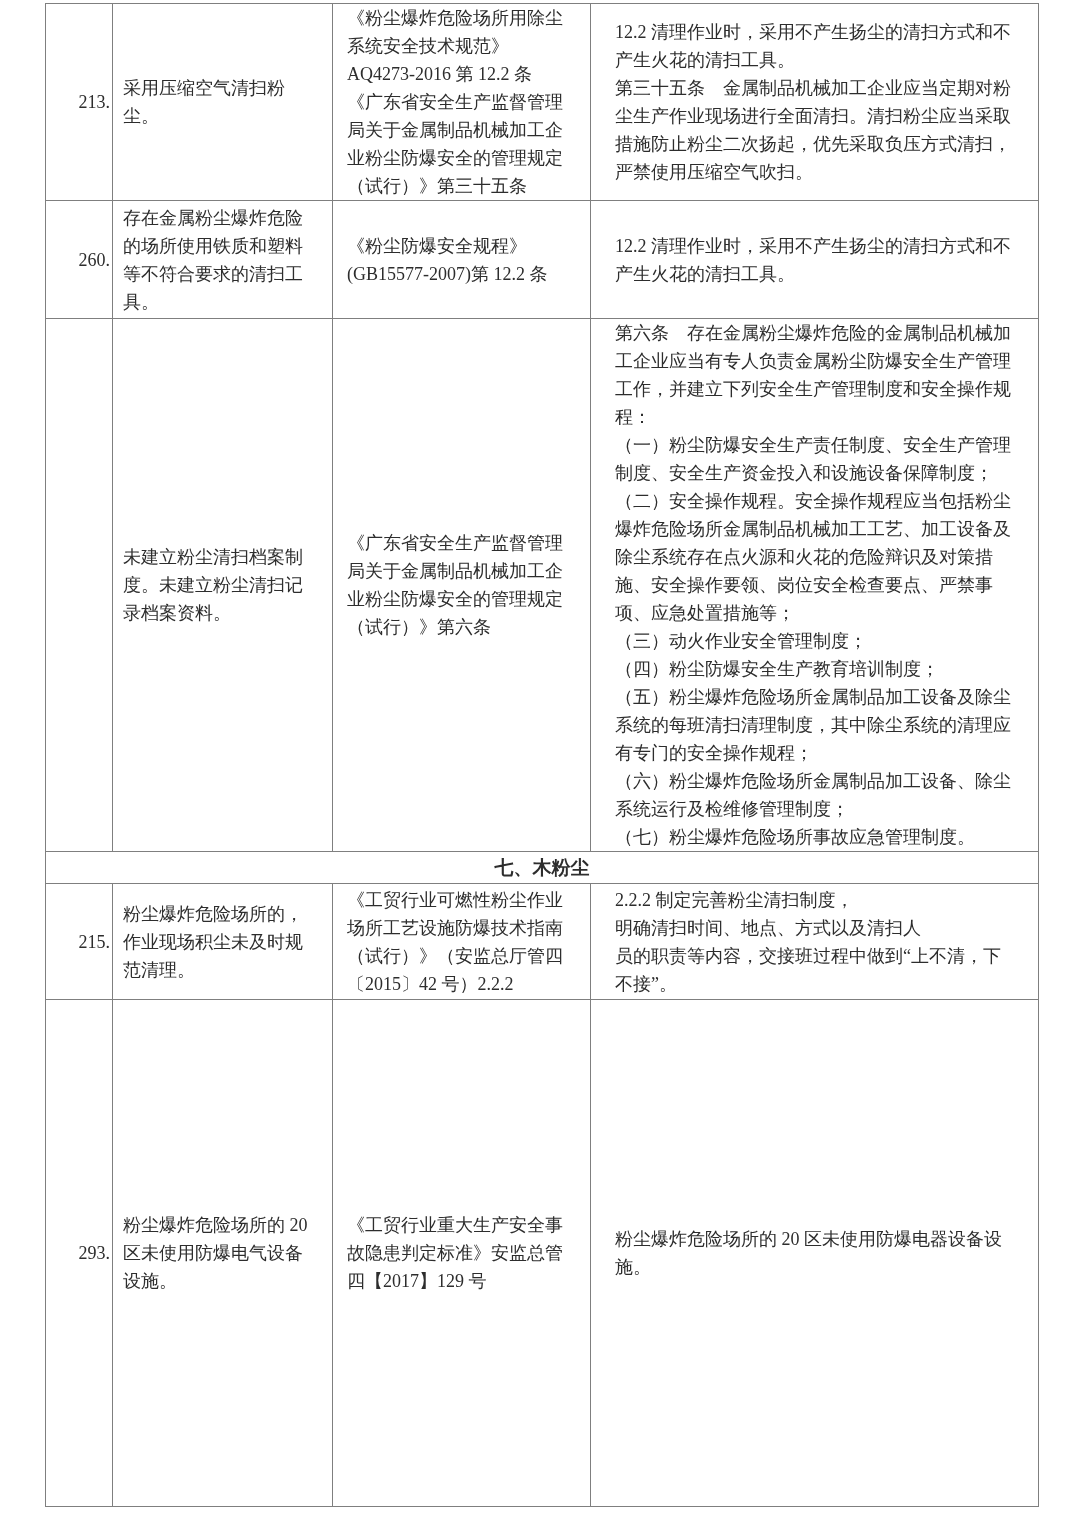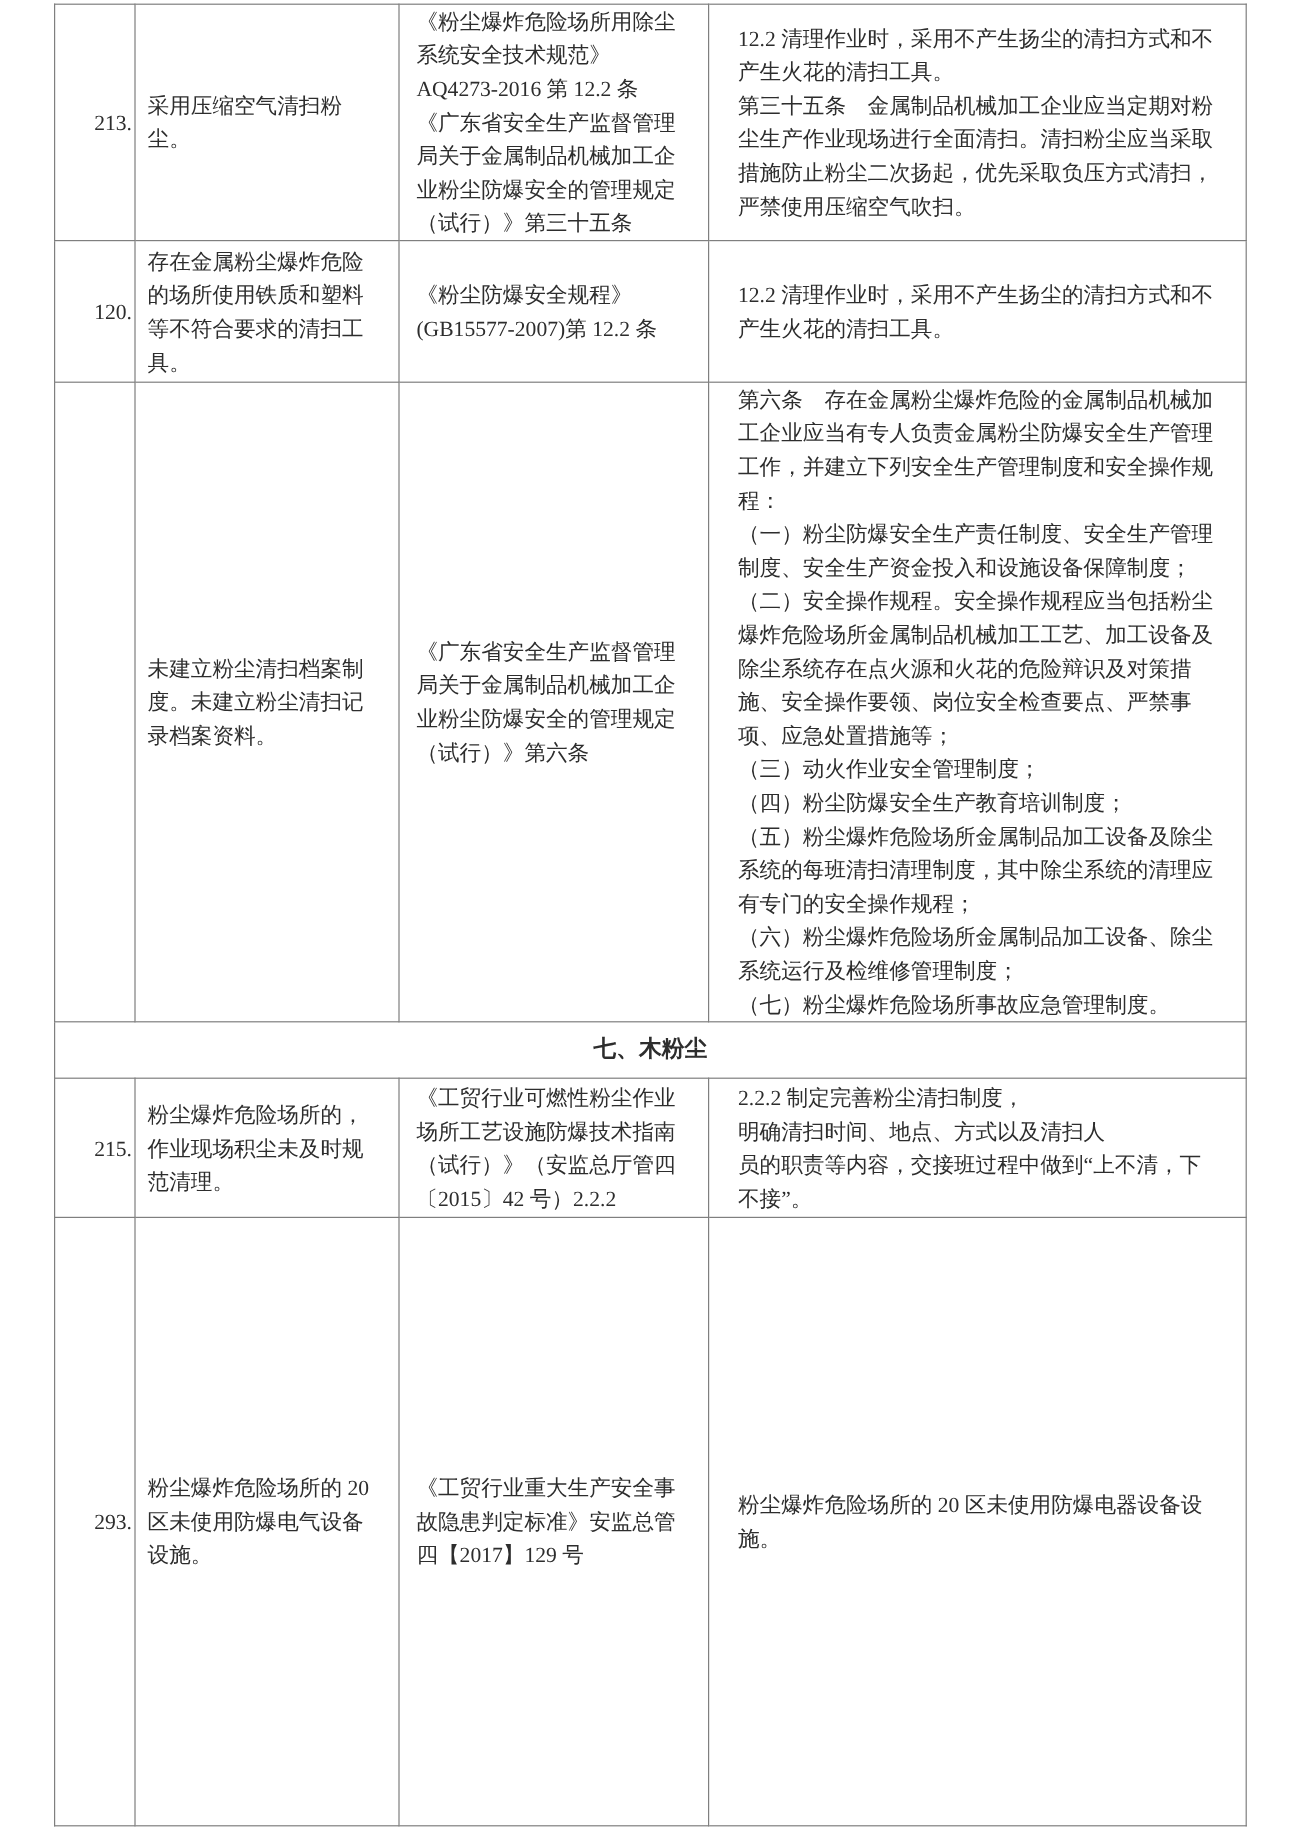--- a/index.html
+++ b/index.html
@@ -53,21 +53,21 @@
   }
   td.section-cell {
     text-align: center;
     font-weight: bold;
     font-size: 19px;
     padding: 0;
   }
   tr.r-213 { height: 197px; }
   tr.r-214 { height: 118px; }
   tr.r-big { height: 512px; }
-  tr.r-sec { height: 47px;  }
+  tr.r-sec { height: 32px;  }
   tr.r-215 { height: 116px; }
   tr.r-216 { height: 507px; }
 </style>
 </head>
 <body>
 
 <table class="doc-table">
   <colgroup>
     <col class="c-num">
     <col class="c-prob">
@@ -78,21 +78,21 @@
     <tr class="r-213">
       <td class="num-cell">213.</td>
       <td class="prob-cell">采用压缩空气清扫粉尘。</td>
       <td class="basis-cell">《粉尘爆炸危险场所用除尘系统安全技术规范》
 AQ4273-2016 第 12.2 条
 《广东省安全生产监督管理局关于金属制品机械加工企业粉尘防爆安全的管理规定（试行）》第三十五条</td>
       <td class="detail-cell">12.2 清理作业时，采用不产生扬尘的清扫方式和不产生火花的清扫工具。
 第三十五条　金属制品机械加工企业应当定期对粉尘生产作业现场进行全面清扫。清扫粉尘应当采取措施防止粉尘二次扬起，优先采取负压方式清扫，严禁使用压缩空气吹扫。</td>
     </tr>
     <tr class="r-214">
-      <td class="num-cell">120.</td>
+      <td class="num-cell">260.</td>
       <td class="prob-cell">存在金属粉尘爆炸危险的场所使用铁质和塑料等不符合要求的清扫工具。</td>
       <td class="basis-cell">《粉尘防爆安全规程》
 (GB15577-2007)第 12.2 条</td>
       <td class="detail-cell">12.2 清理作业时，采用不产生扬尘的清扫方式和不产生火花的清扫工具。</td>
     </tr>
     <tr class="r-big">
       <td class="num-cell"></td>
       <td class="prob-cell">未建立粉尘清扫档案制度。未建立粉尘清扫记录档案资料。</td>
       <td class="basis-cell">《广东省安全生产监督管理局关于金属制品机械加工企业粉尘防爆安全的管理规定（试行）》第六条</td>
       <td class="detail-cell">第六条　存在金属粉尘爆炸危险的金属制品机械加工企业应当有专人负责金属粉尘防爆安全生产管理工作，并建立下列安全生产管理制度和安全操作规程：

